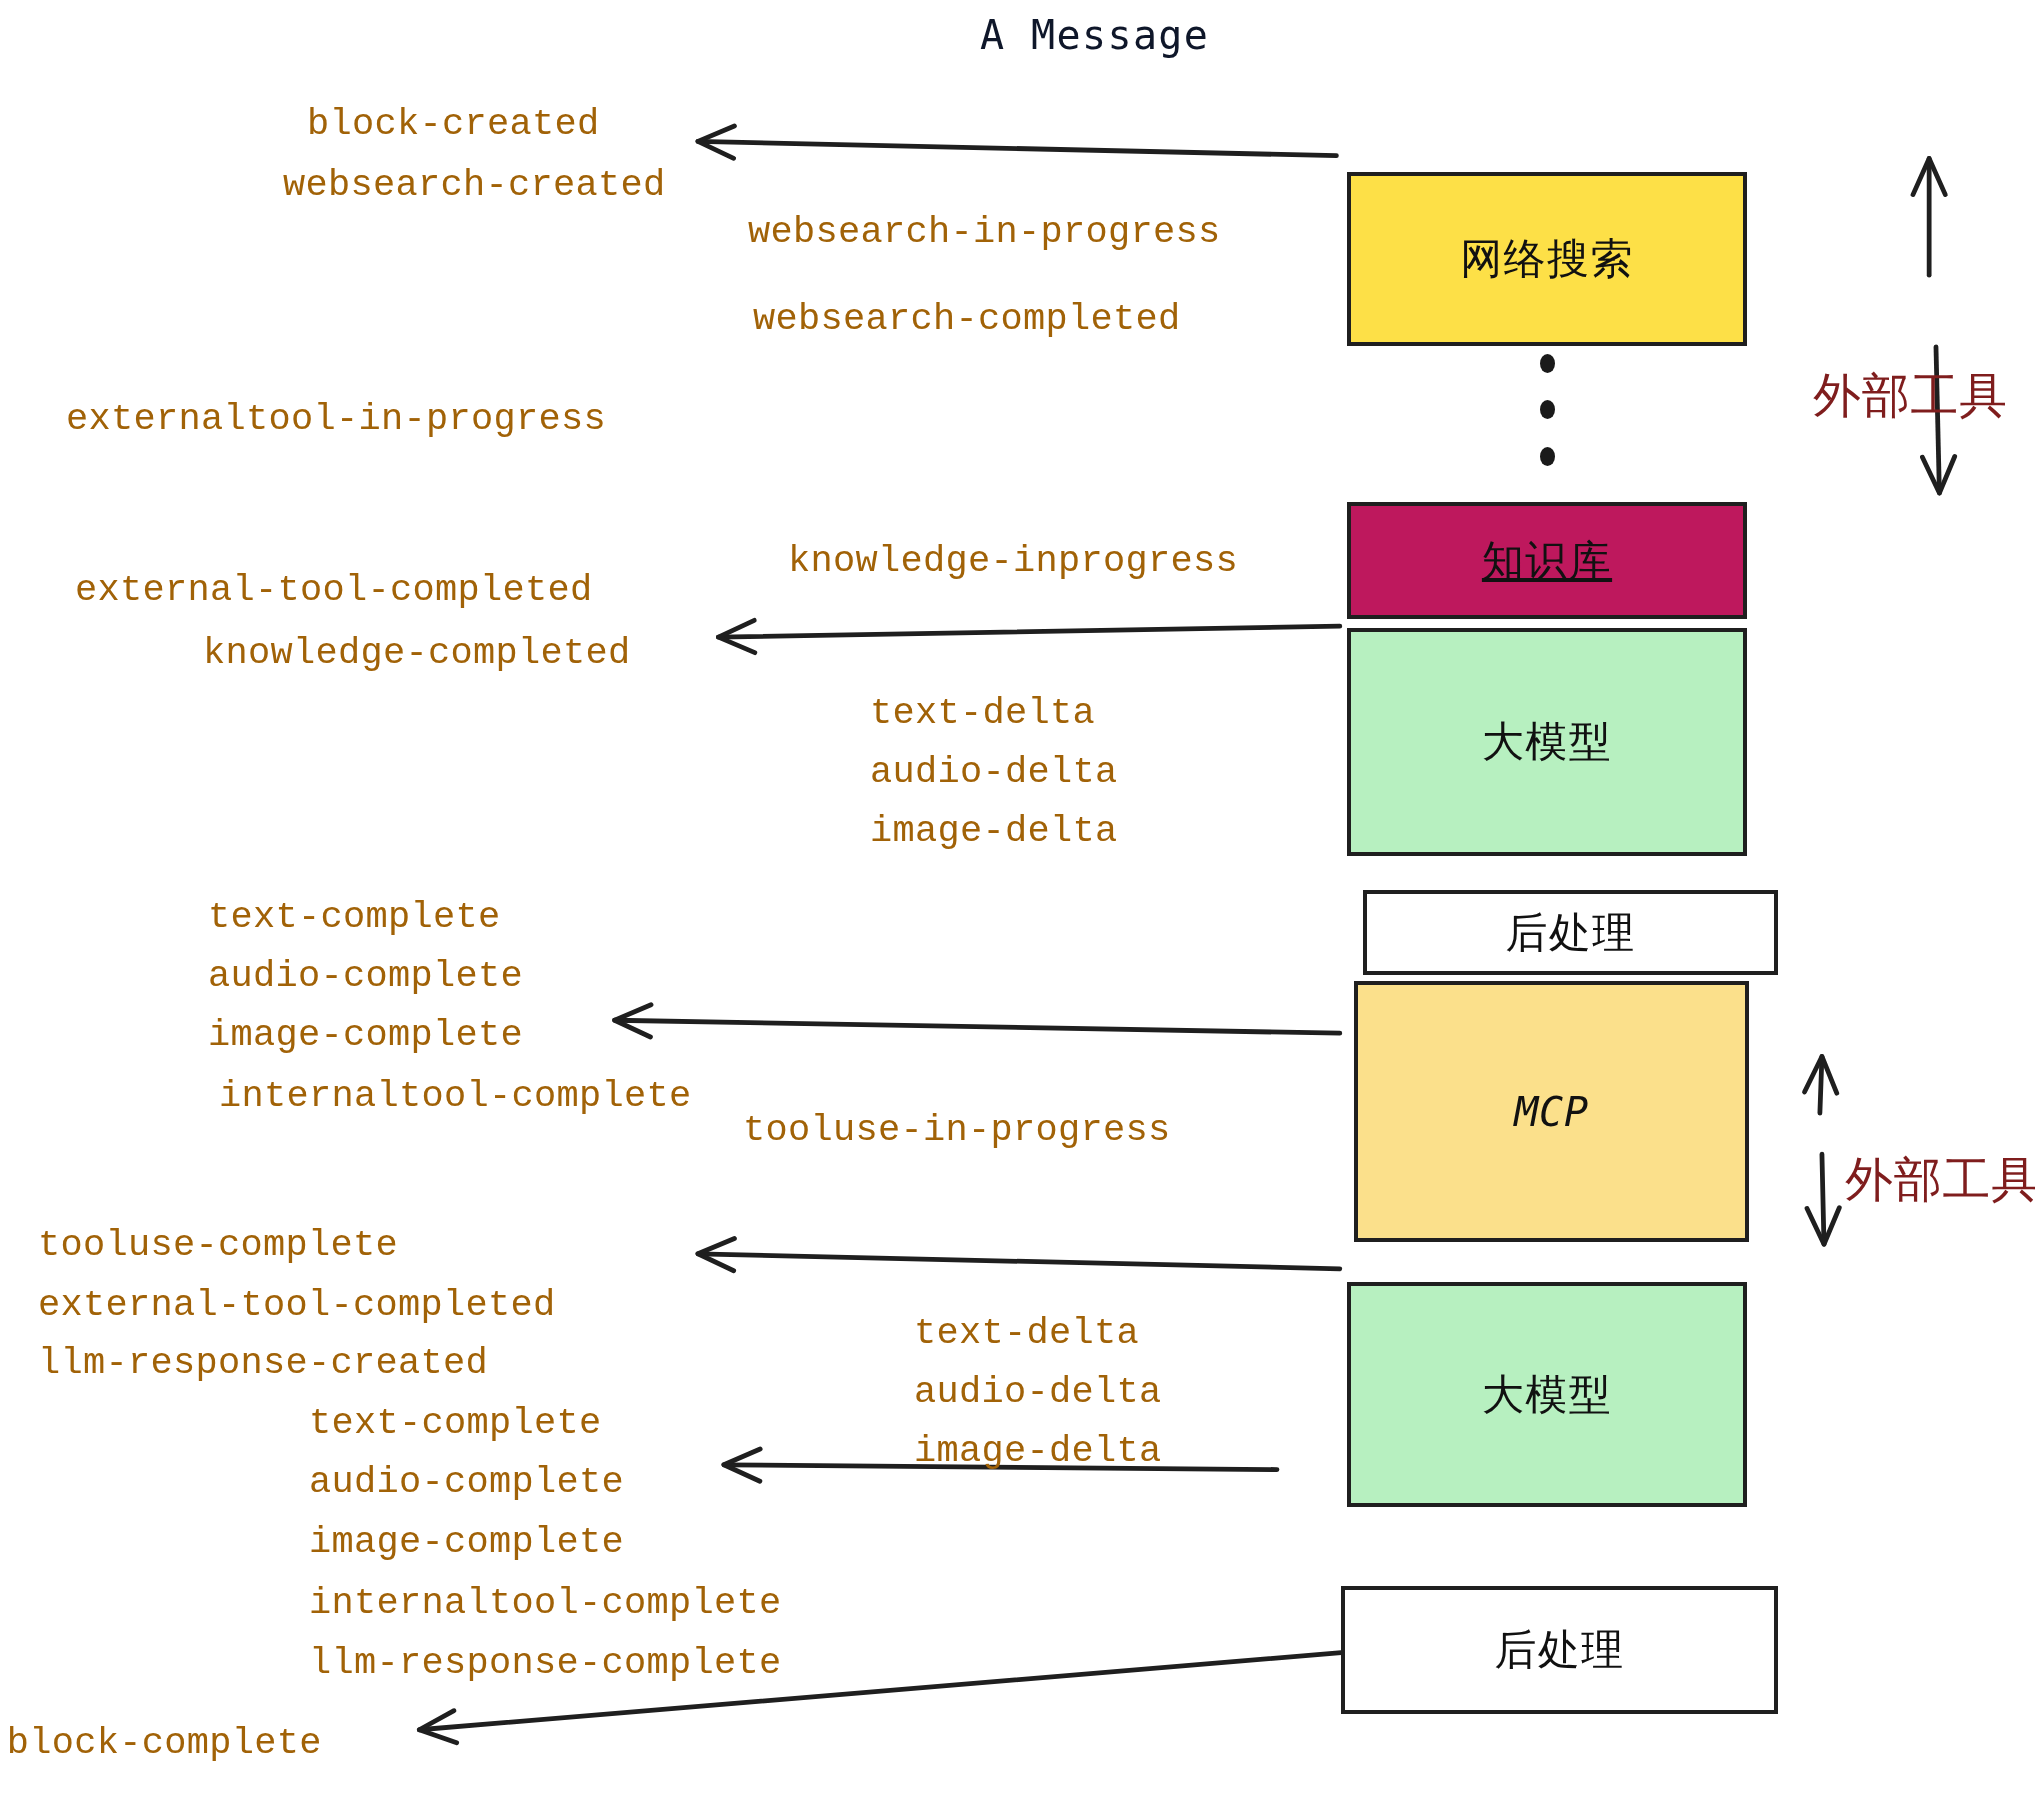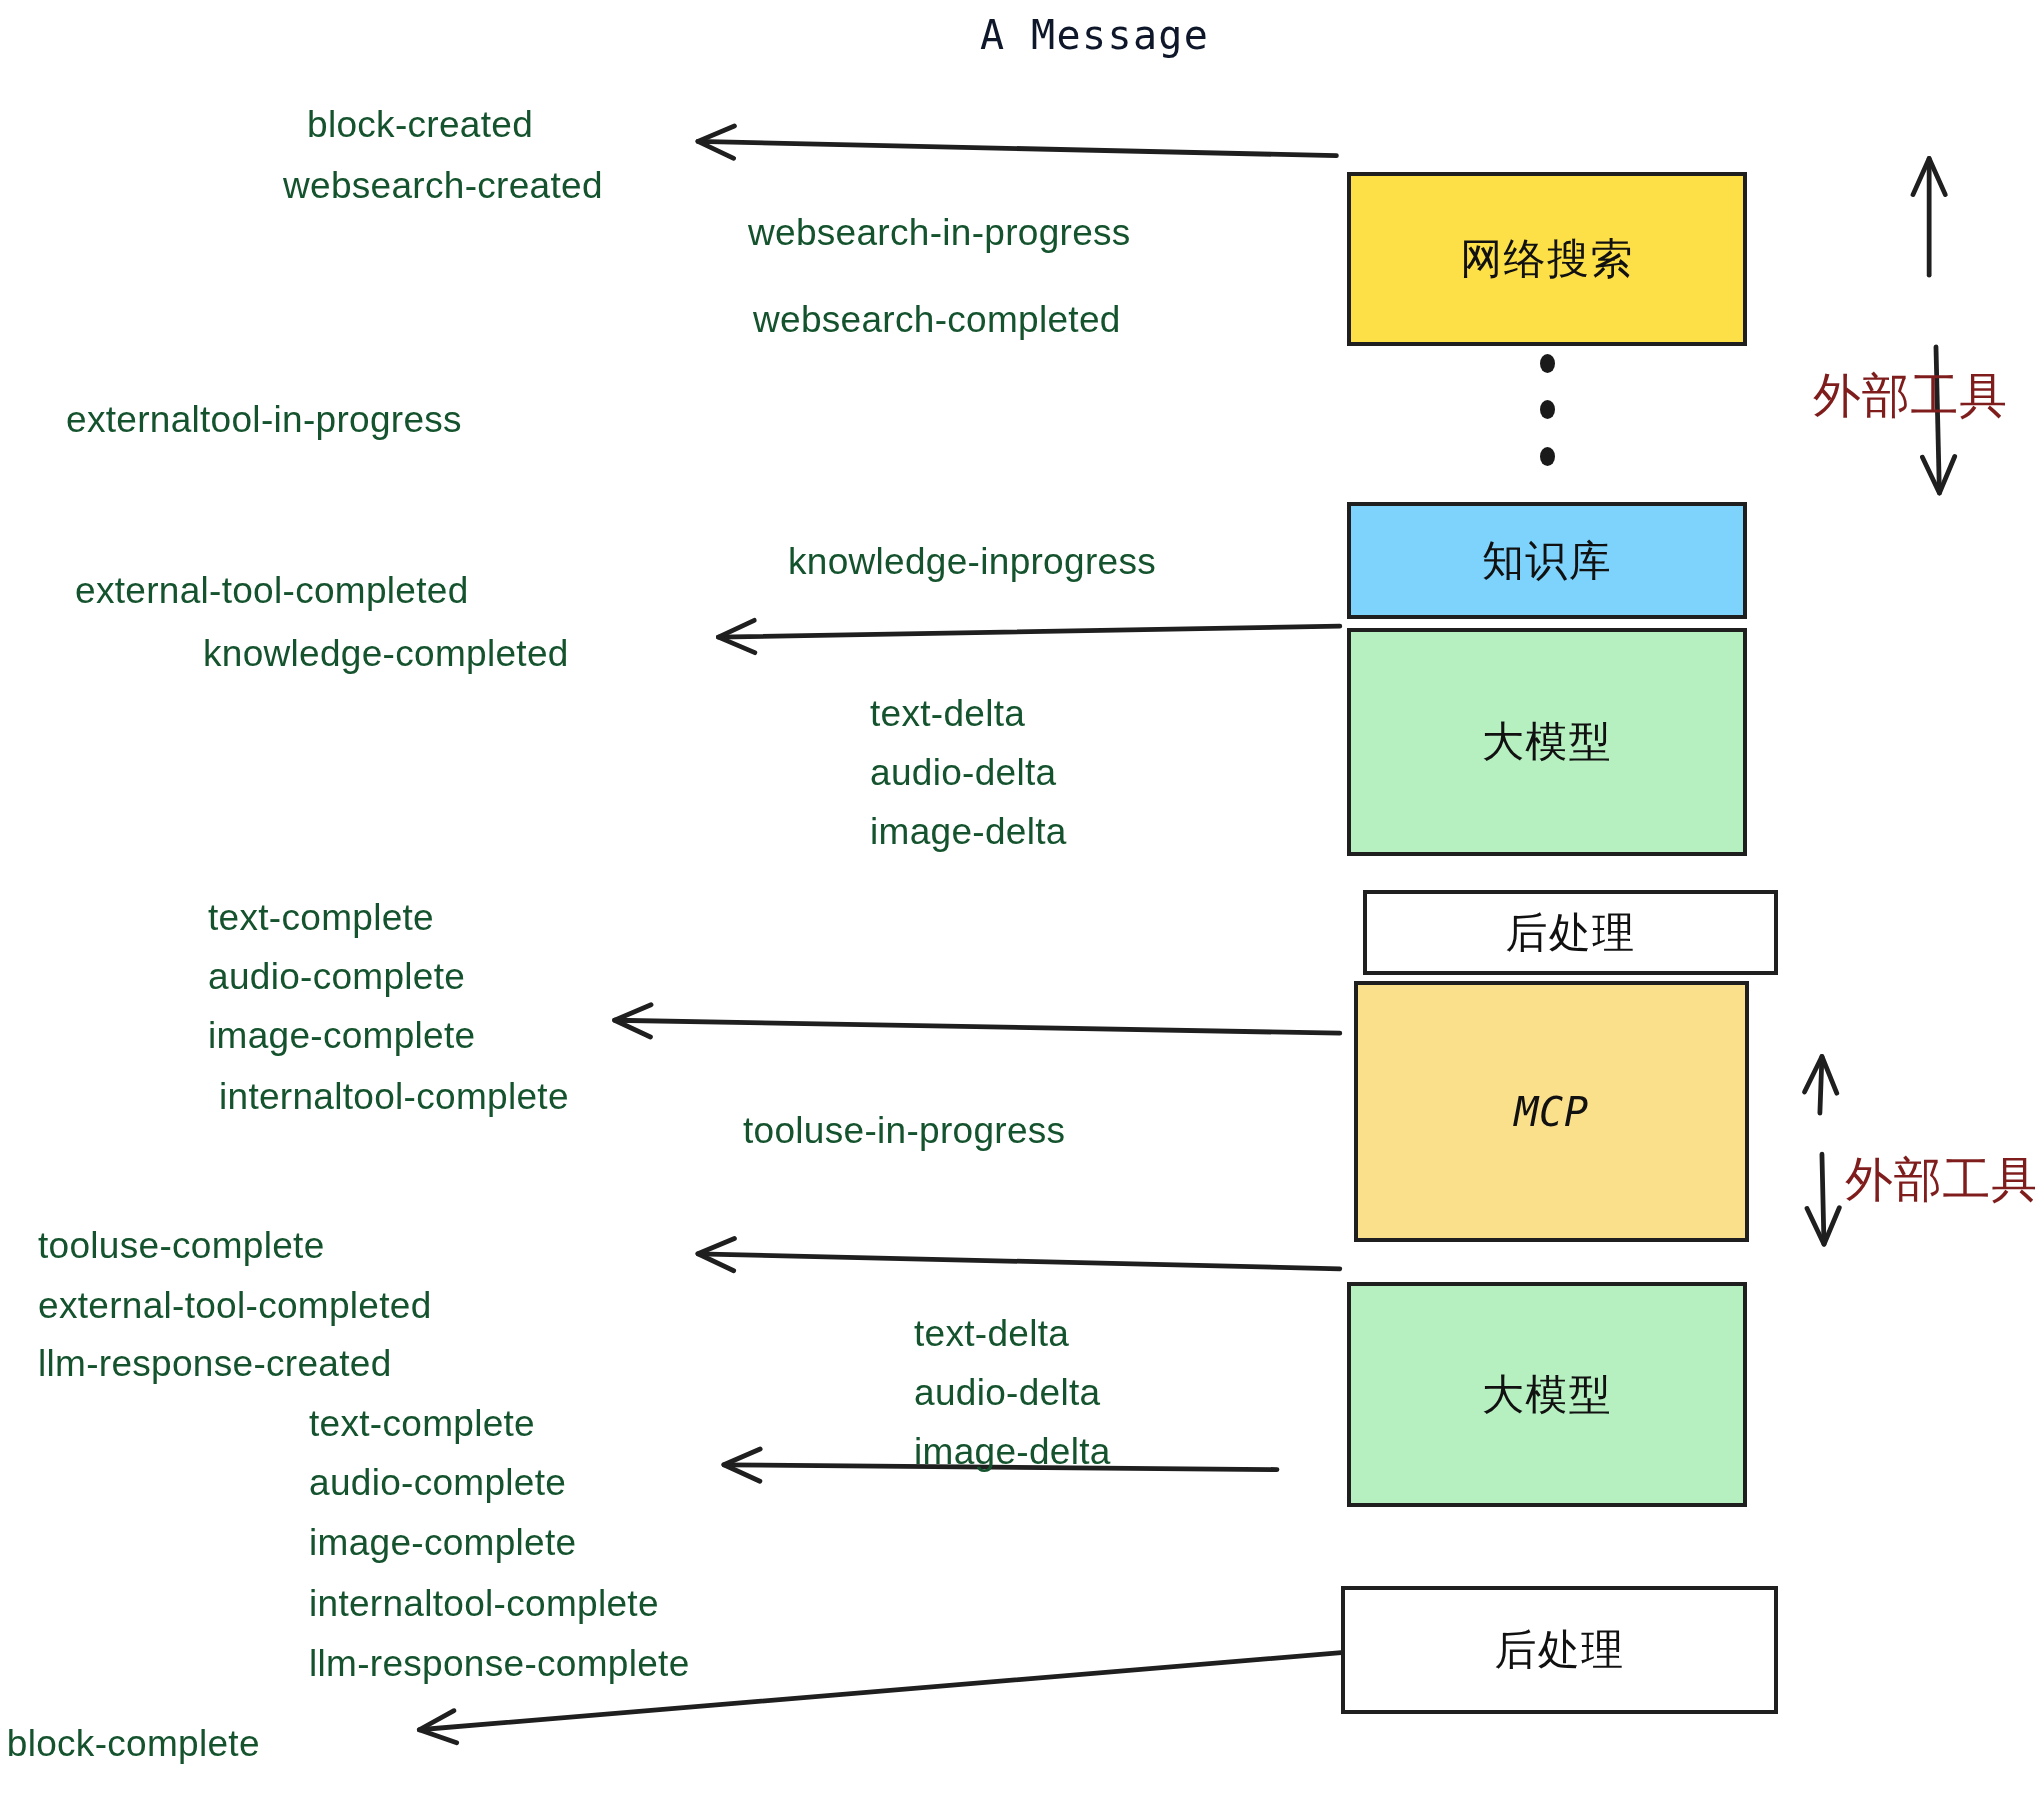--- a/index.html
+++ b/index.html
@@ -7,25 +7,25 @@
     position:relative;
     width:2035px;
     height:1796px;
     background:#ffffff;
     overflow:hidden;
     font-family:"DejaVu Sans Mono", monospace;
     color:#1c1c1c;
   }
   .ev{
     position:absolute;
-    font-family:Liberation Sans, sans-serif;
+    font-family:Liberation Mono, monospace;
     font-size:37px;
     line-height:1;
     letter-spacing:0.3px;
-    color:#14532d;
+    color:#a16207;
     white-space:nowrap;
   }
   .title{
     position:absolute;
     font-family:"DejaVu Sans Mono","Liberation Mono",monospace;
     font-size:40px;
     line-height:1;
     letter-spacing:1.4px;
     color:#0f172a;
     white-space:nowrap;
@@ -117,21 +117,21 @@
       <g>
         <line x1="2668" y1="1690" x2="2671" y2="1822" stroke="#1f1f1f" stroke-width="7" stroke-linecap="round"></line>
         <path d="M 2646.1526928310304 1769.591877285569 L 2671 1822 L 2693.440694152342 1768.5171499828118" fill="none" stroke="#1f1f1f" stroke-width="7" stroke-linecap="round" stroke-linejoin="round"></path>
       </g>
     </svg>
 
   <div id="boxes">
       <div class="box" style="left: 1347px; top: 172px; width: 400px; height: 174px; background: #fde047; border-color: rgb(31, 31, 31);">
         <span>网络搜索</span>
       </div>
-      <div class="box" style="left: 1347px; top: 502px; width: 400px; height: 117px; background: #7dd3fc; border-color: rgb(31, 31, 31);">
+      <div class="box" style="left: 1347px; top: 502px; width: 400px; height: 117px; background: #be185d; border-color: rgb(31, 31, 31); text-decoration: underline;">
         <span>知识库</span>
       </div>
       <div class="box" style="left: 1347px; top: 628px; width: 400px; height: 228px; background: rgb(183, 240, 192); border-color: rgb(31, 31, 31);">
         <span>大模型</span>
       </div>
       <div class="box" style="left: 1363px; top: 890px; width: 415px; height: 85px; background: rgb(255, 255, 255); border-color: rgb(31, 31, 31);">
         <span>后处理</span>
       </div>
       <div class="box mono" style="left: 1354px; top: 981px; width: 395px; height: 261px; background: rgb(251, 224, 139); border-color: rgb(31, 31, 31);">
         <span>MCP</span>

